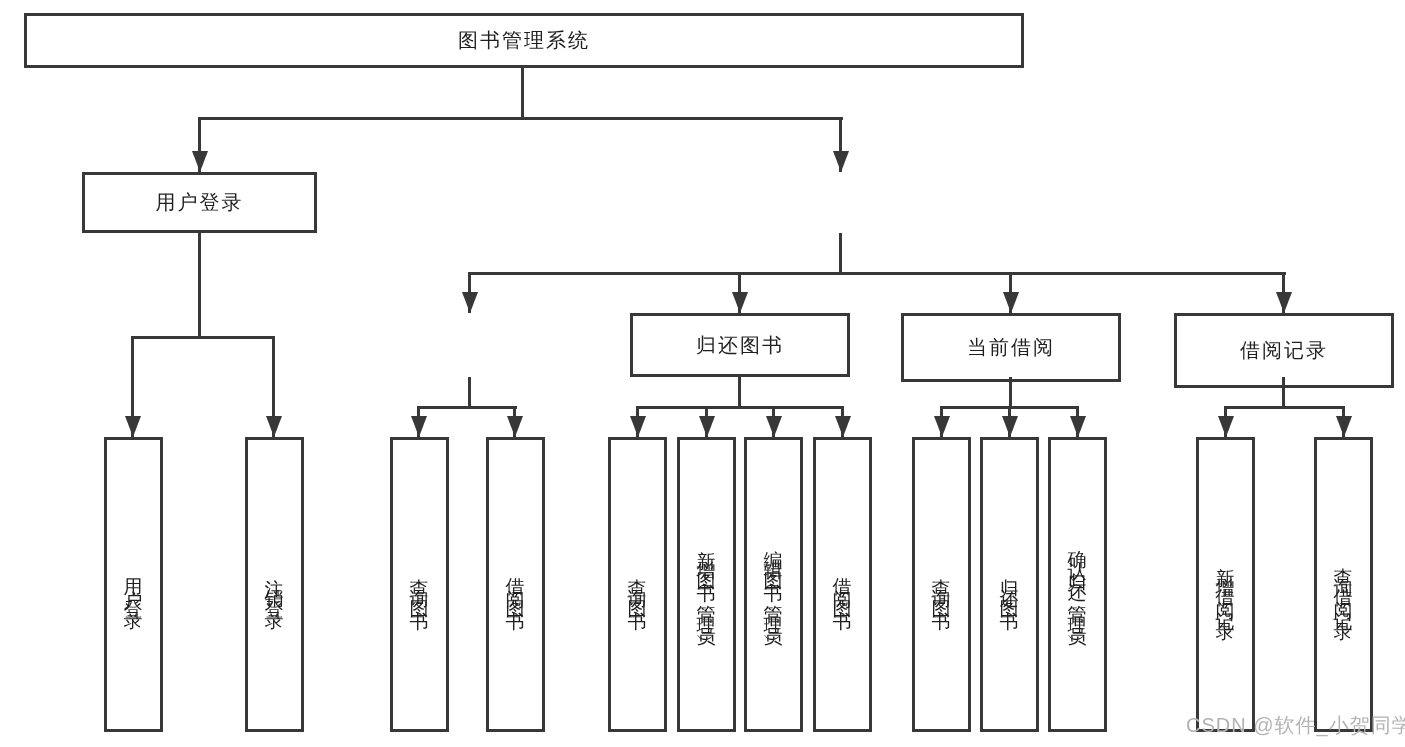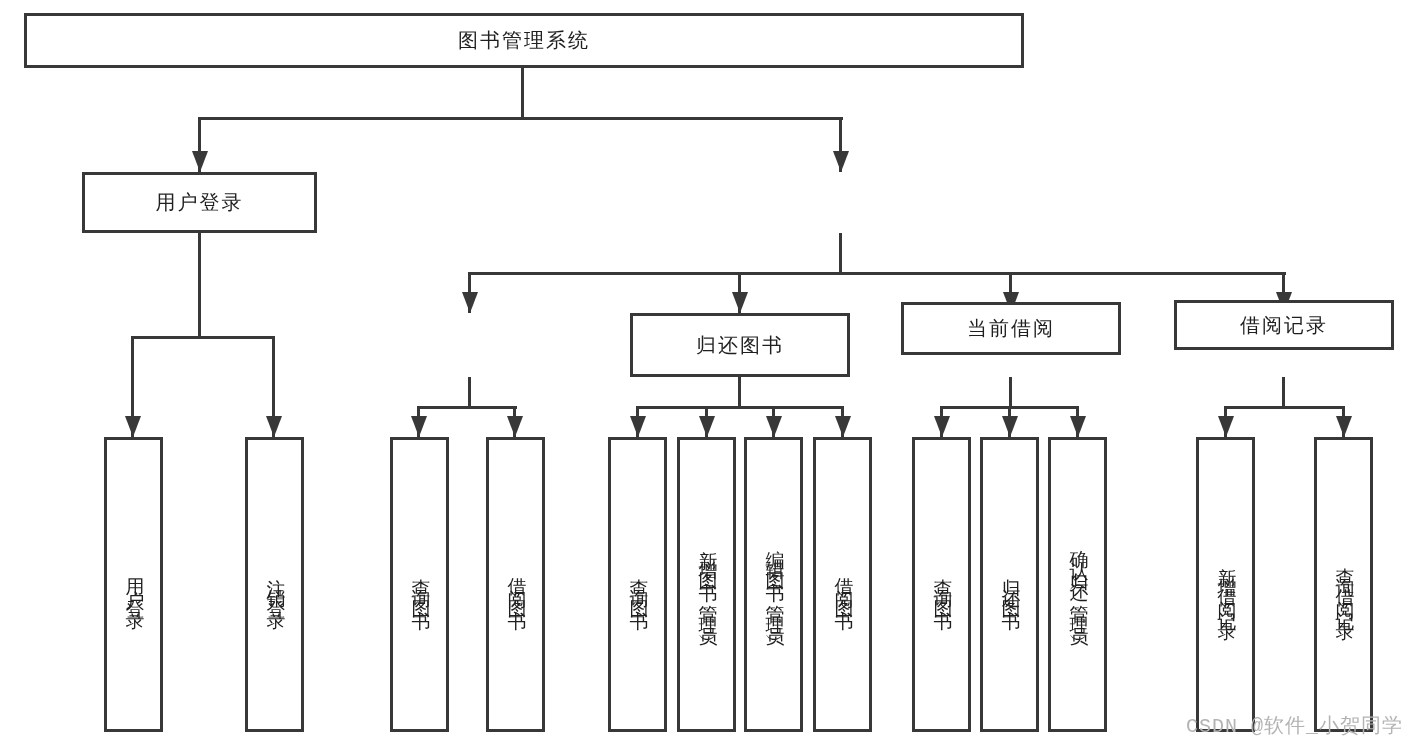--- a/index.html
+++ b/index.html
@@ -4,21 +4,21 @@
 <style>
   :root{
     --line:#383838;
     --text:#1f1f1f;
     --watermark:#b3b3b3;
     --background:#ffffff;
   }
   html,body{margin:0;padding:0;background:var(--background);}
   .canvas{
     position:relative;width:1405px;height:747px;background:var(--background);
-    font-family:Liberation Mono, monospace;color:var(--text);
+    font-family:Liberation Sans, sans-serif;color:var(--text);
     overflow:hidden;
     border-radius:23px;
   }
   .node{
     position:absolute;box-sizing:border-box;border:3px solid var(--line);
     background:var(--background);display:flex;align-items:center;justify-content:center;
     font-size:20px;letter-spacing:2px;white-space:nowrap;
   }
   .leaf{
     writing-mode:vertical-rl;text-orientation:mixed;
@@ -59,22 +59,22 @@
   <div class="varrow" style="left:272px;top:336px;height:101px"></div>
 
   <div class="vline" style="left:839px;top:233px;height:42px"></div>
   <div class="hline" style="left:468px;top:272px;width:818px"></div>
   <div class="varrow" style="left:468px;top:272px;height:41px"></div>
   <div class="varrow" style="left:738px;top:272px;height:41px"></div>
   <div class="varrow" style="left:1009px;top:272px;height:41px"></div>
   <div class="varrow" style="left:1282px;top:272px;height:41px"></div>
 
   <div class="node" style="left:630px;top:313px;width:220px;height:64px">归还图书</div>
-  <div class="node" style="left:901px;top:302px;width:220px;height:53px">当前借阅</div>
-  <div class="node" style="left:1174px;top:300px;width:220px;height:50px">借阅记录</div>
+  <div class="node" style="left:901px;top:313px;width:220px;height:69px">当前借阅</div>
+  <div class="node" style="left:1174px;top:313px;width:220px;height:75px">借阅记录</div>
 
   <div class="vline" style="left:468px;top:377px;height:32px"></div>
   <div class="hline" style="left:417px;top:406px;width:100px"></div>
   <div class="varrow" style="left:417px;top:406px;height:31px"></div>
   <div class="varrow" style="left:513px;top:406px;height:31px"></div>
 
   <div class="vline" style="left:738px;top:377px;height:32px"></div>
   <div class="hline" style="left:636px;top:406px;width:208px"></div>
   <div class="varrow" style="left:636px;top:406px;height:31px"></div>
   <div class="varrow" style="left:705px;top:406px;height:31px"></div>

